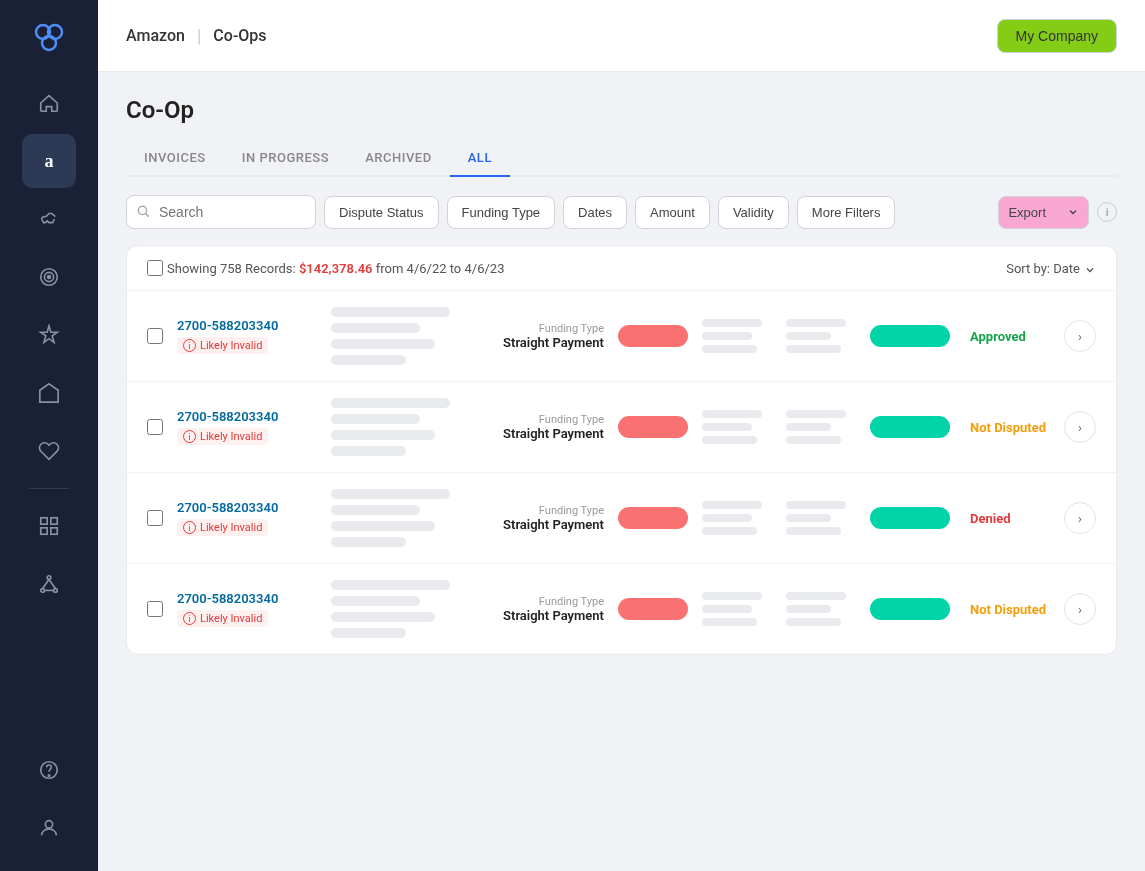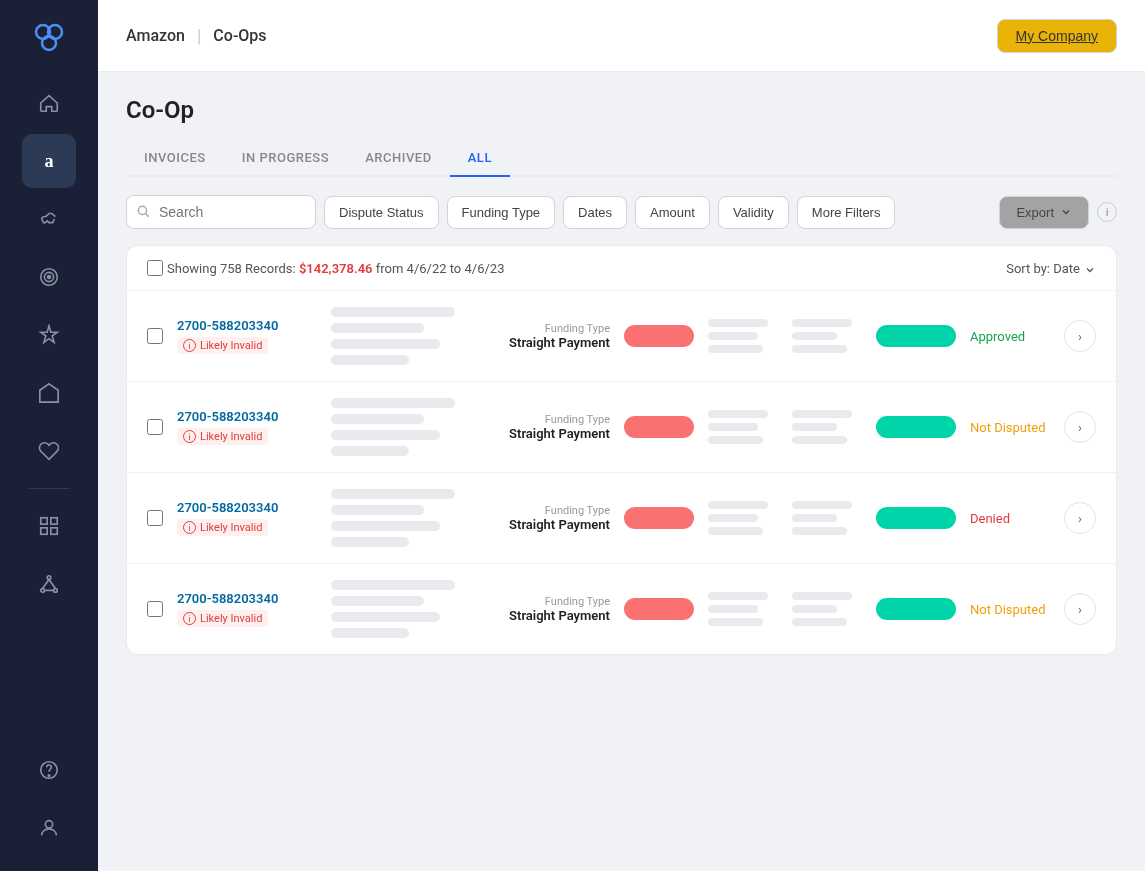--- a/index.html
+++ b/index.html
@@ -66,28 +66,27 @@
     }
     .topbar-breadcrumb-sep {
       color: #ccc; font-size: 18px;
     }
     .topbar-breadcrumb-coops {
       font-size: 16px; font-weight: 500; color: #333;
     }
     .topbar-right { margin-left: auto; }
     .my-company-btn {
       border: 1.5px solid #d0d3d8;
-      background: #eab308;
+      background: #84cc16;
       border-radius: 8px;
       padding: 8px 18px;
       font-size: 14px;
       font-weight: 500;
       color: #333;
       cursor: pointer;
-      text-decoration: underline;
     }
 
     
     .content {
       flex: 1;
       padding: 24px 28px;
       overflow-y: auto;
     }
     .page-title {
       font-size: 24px;
@@ -157,30 +156,30 @@
       cursor: pointer;
     }
     .filter-bar-right {
       margin-left: auto;
       display: flex;
       align-items: center;
       gap: 8px;
     }
     .export-btn {
       border: 1.5px solid #d0d3d8;
-      background: #a3a3a3;
+      background: #f9a8d4;
       border-radius: 8px;
-      padding: 8px 16px;
+      padding: 8px 9px;
       font-size: 13px;
       font-weight: 500;
       color: #444;
       cursor: pointer;
       display: flex;
       align-items: center;
-      gap: 6px;
+      gap: 21px;
     }
     .info-icon {
       width: 20px; height: 20px;
       border-radius: 50%;
       border: 1.5px solid #ccc;
       display: flex; align-items: center; justify-content: center;
       font-size: 11px;
       color: #888;
       cursor: pointer;
     }
@@ -319,24 +318,25 @@
 
     .teal-pill {
       width: 80px; height: 22px;
       border-radius: 11px;
       background: #00d4a8;
       flex-shrink: 0;
     }
 
     .status-text {
       font-size: 13px;
-      font-weight: 400;
+      font-weight: 700;
       min-width: 80px;
       text-align: left;
       flex-shrink: 0;
+      margin-left: 6px;
     }
     .status-approved { color: #16a34a; }
     .status-not-disputed { color: #f59e0b; }
     .status-denied { color: #e03c3c; }
 
     .chevron-btn {
       width: 32px; height: 32px;
       border-radius: 50%;
       border: 1.5px solid #e0e3e8;
       background: #fff;

